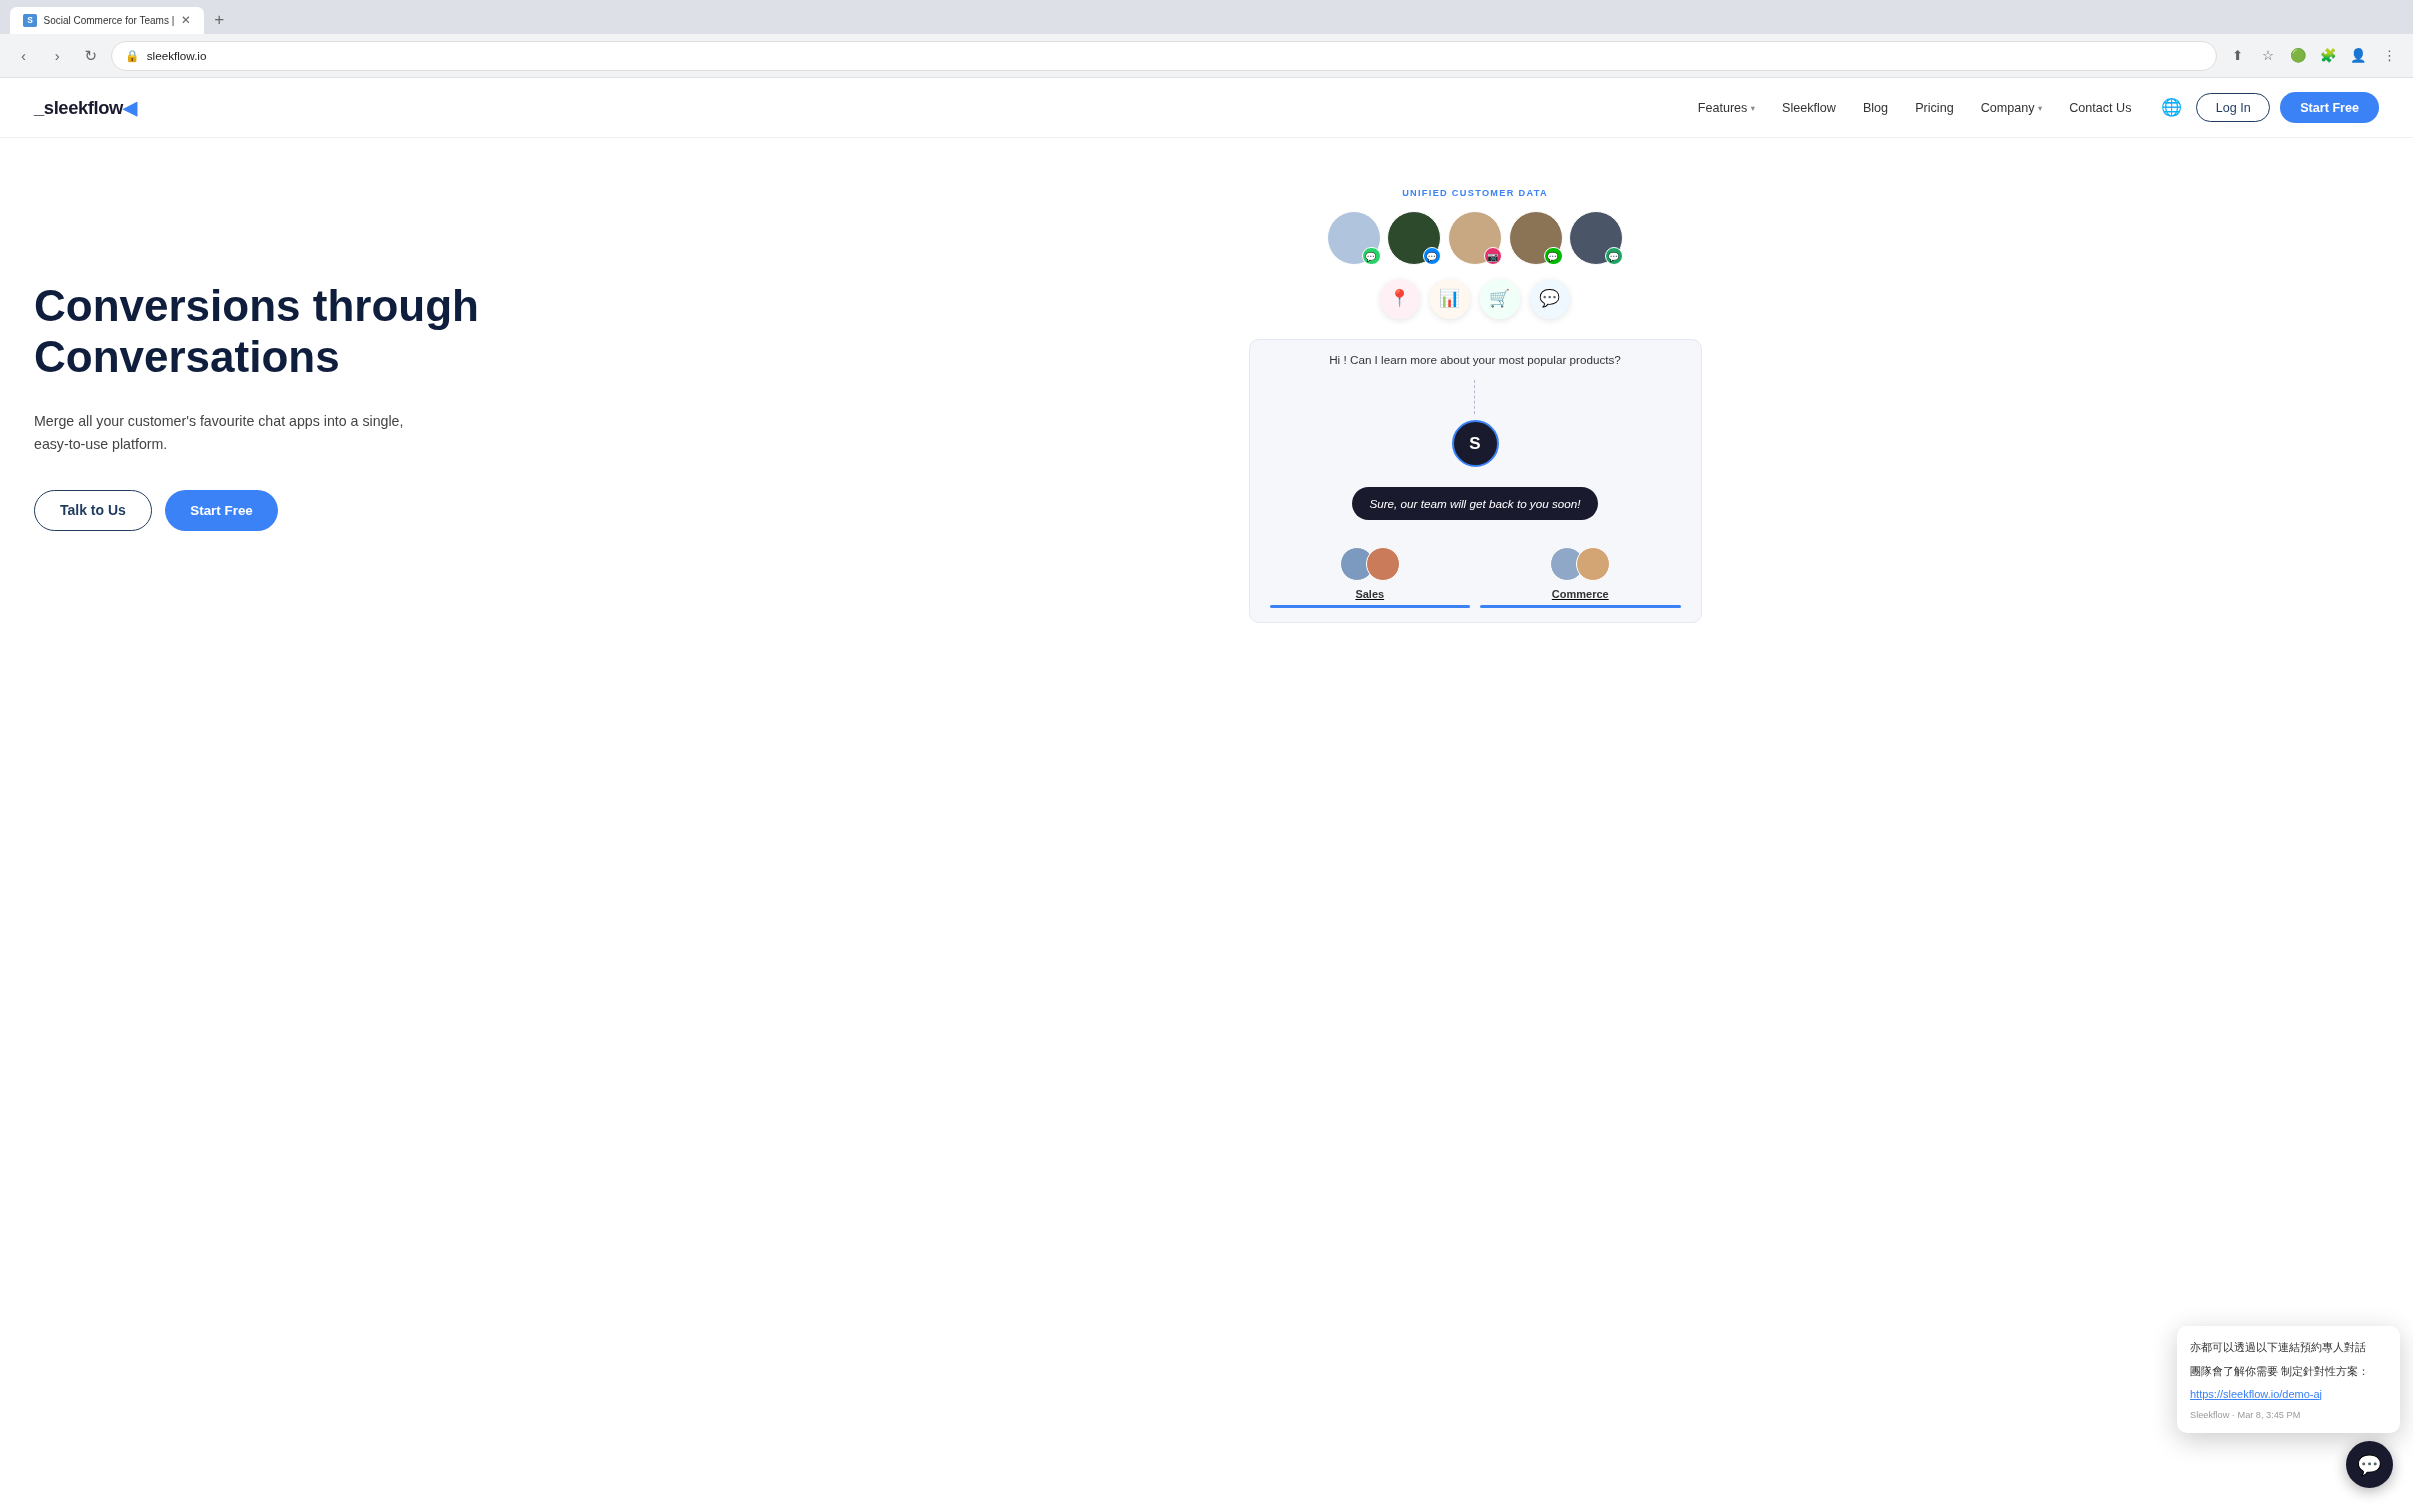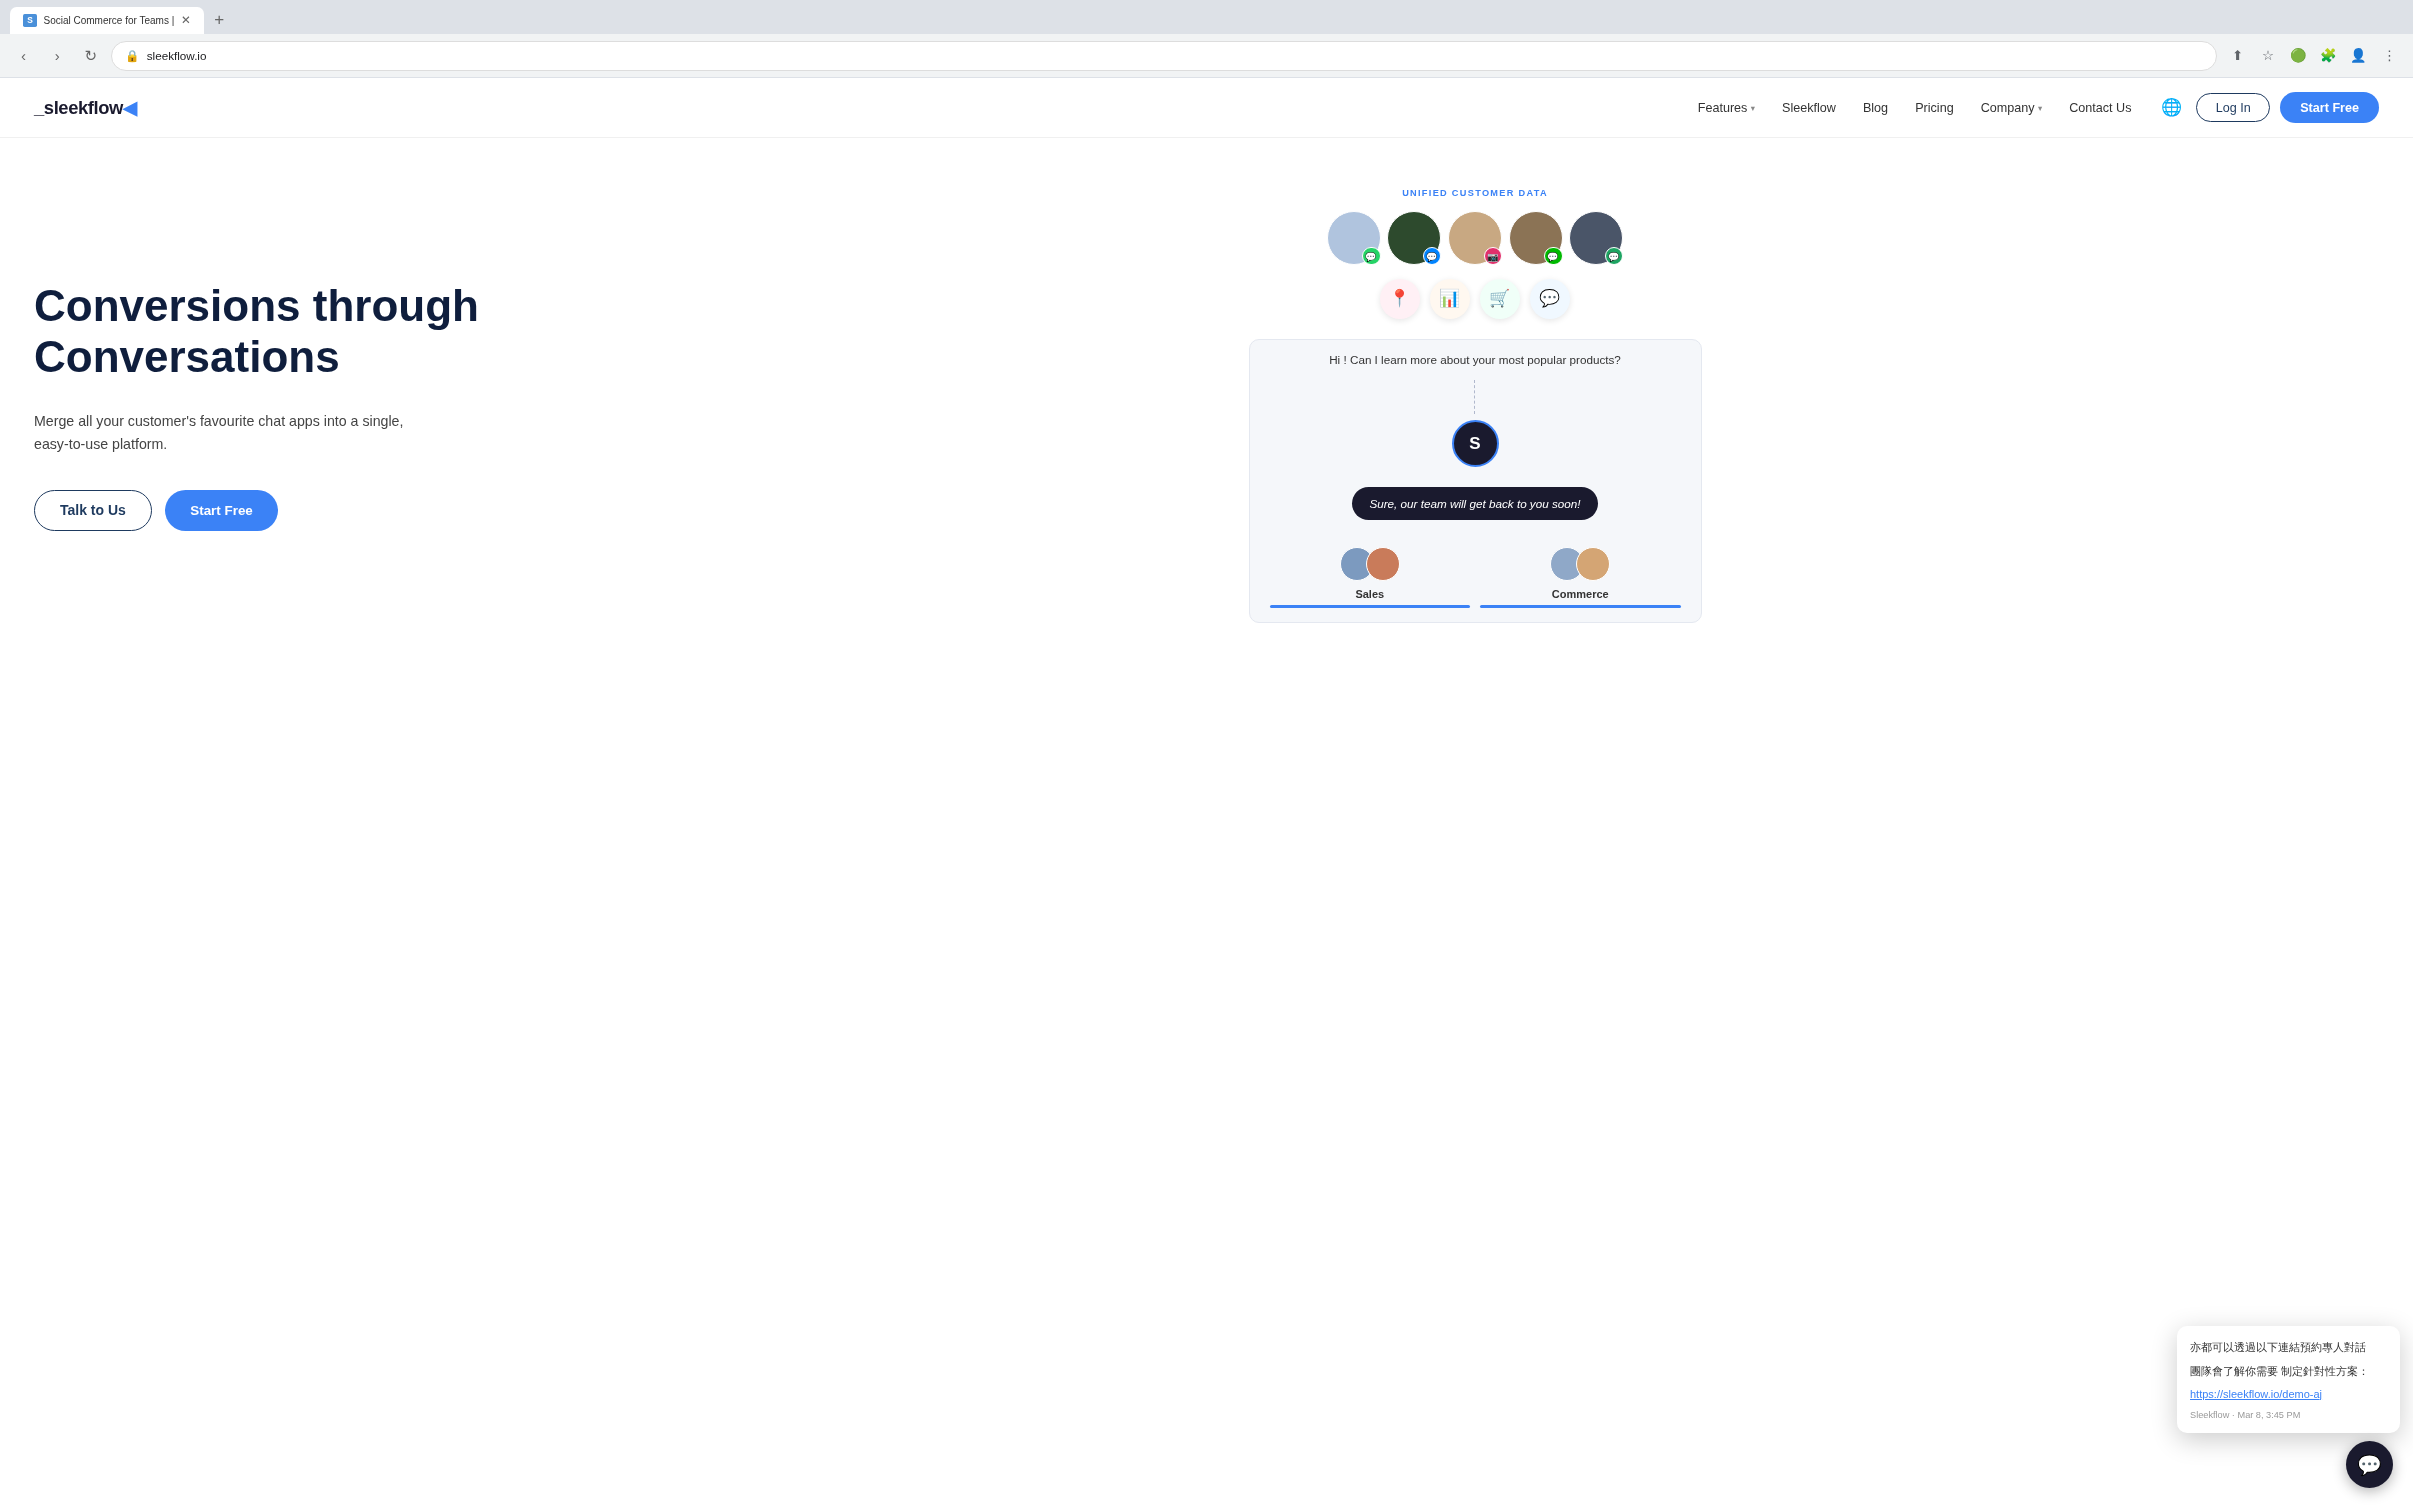--- a/index.html
+++ b/index.html
@@ -65,21 +65,21 @@
     .icons-row { display: flex; justify-content: center; gap: 10px; margin-bottom: 20px; }
     .icon-btn-round { width: 40px; height: 40px; border-radius: 50%; display: flex; align-items: center; justify-content: center; font-size: 17px; box-shadow: 0 1.7px 6.7px rgba(0,0,0,0.1); }
     .icon-pink { background: #fff0f5; }
     .icon-orange { background: #fff8f0; }
     .icon-green { background: #f0fff8; }
     .icon-blue { background: #f0f8ff; }
     .chat-question { font-size: 11.7px; color: #333; text-align: center; margin-bottom: 13.4px; }
     .agent-avatar { width: 47px; height: 47px; border-radius: 50%; background: #1a1a2e; display: flex; align-items: center; justify-content: center; color: #fff; font-size: 17px; font-weight: bold; margin: 0 auto 10px; border: 2.5px solid #3b82f6; }
     .chat-response { background: #1a1a2e; color: #fff; border-radius: 17px; padding: 10px 17px; font-size: 11.7px; text-align: center; display: inline-block; margin: 0 auto 13.4px; }
 
-    .teams-row { display: flex; justify-content: space-between; gap: 10px; margin-top: 13.4px; }
+    .teams-row { display: flex; justify-content: space-between; gap: 10px; margin-top: 13.4px; text-decoration: underline; }
     .team-card { flex: 1; text-align: center; }
     .team-avatars { display: flex; margin-bottom: 6.7px; justify-content: center; }
     .team-avatar { width: 34px; height: 34px; border-radius: 50%; background: #ddd; border: 1.7px solid #fff; margin-left: -8.4px; }
     .team-avatar:first-child { margin-left: 0; }
     .team-label { font-size: 11px; font-weight: 600; color: #333; }
     .team-bar { height: 3.4px; border-radius: 1.7px; margin-top: 5px; }
 
     
     .chat-widget { position: fixed; bottom: 20px; right: 20px; width: 47px; height: 47px; background: #1a1a2e; border-radius: 50%; display: flex; align-items: center; justify-content: center; cursor: pointer; box-shadow: 0 3.4px 13.4px rgba(0,0,0,0.3); z-index: 1000; }
 

